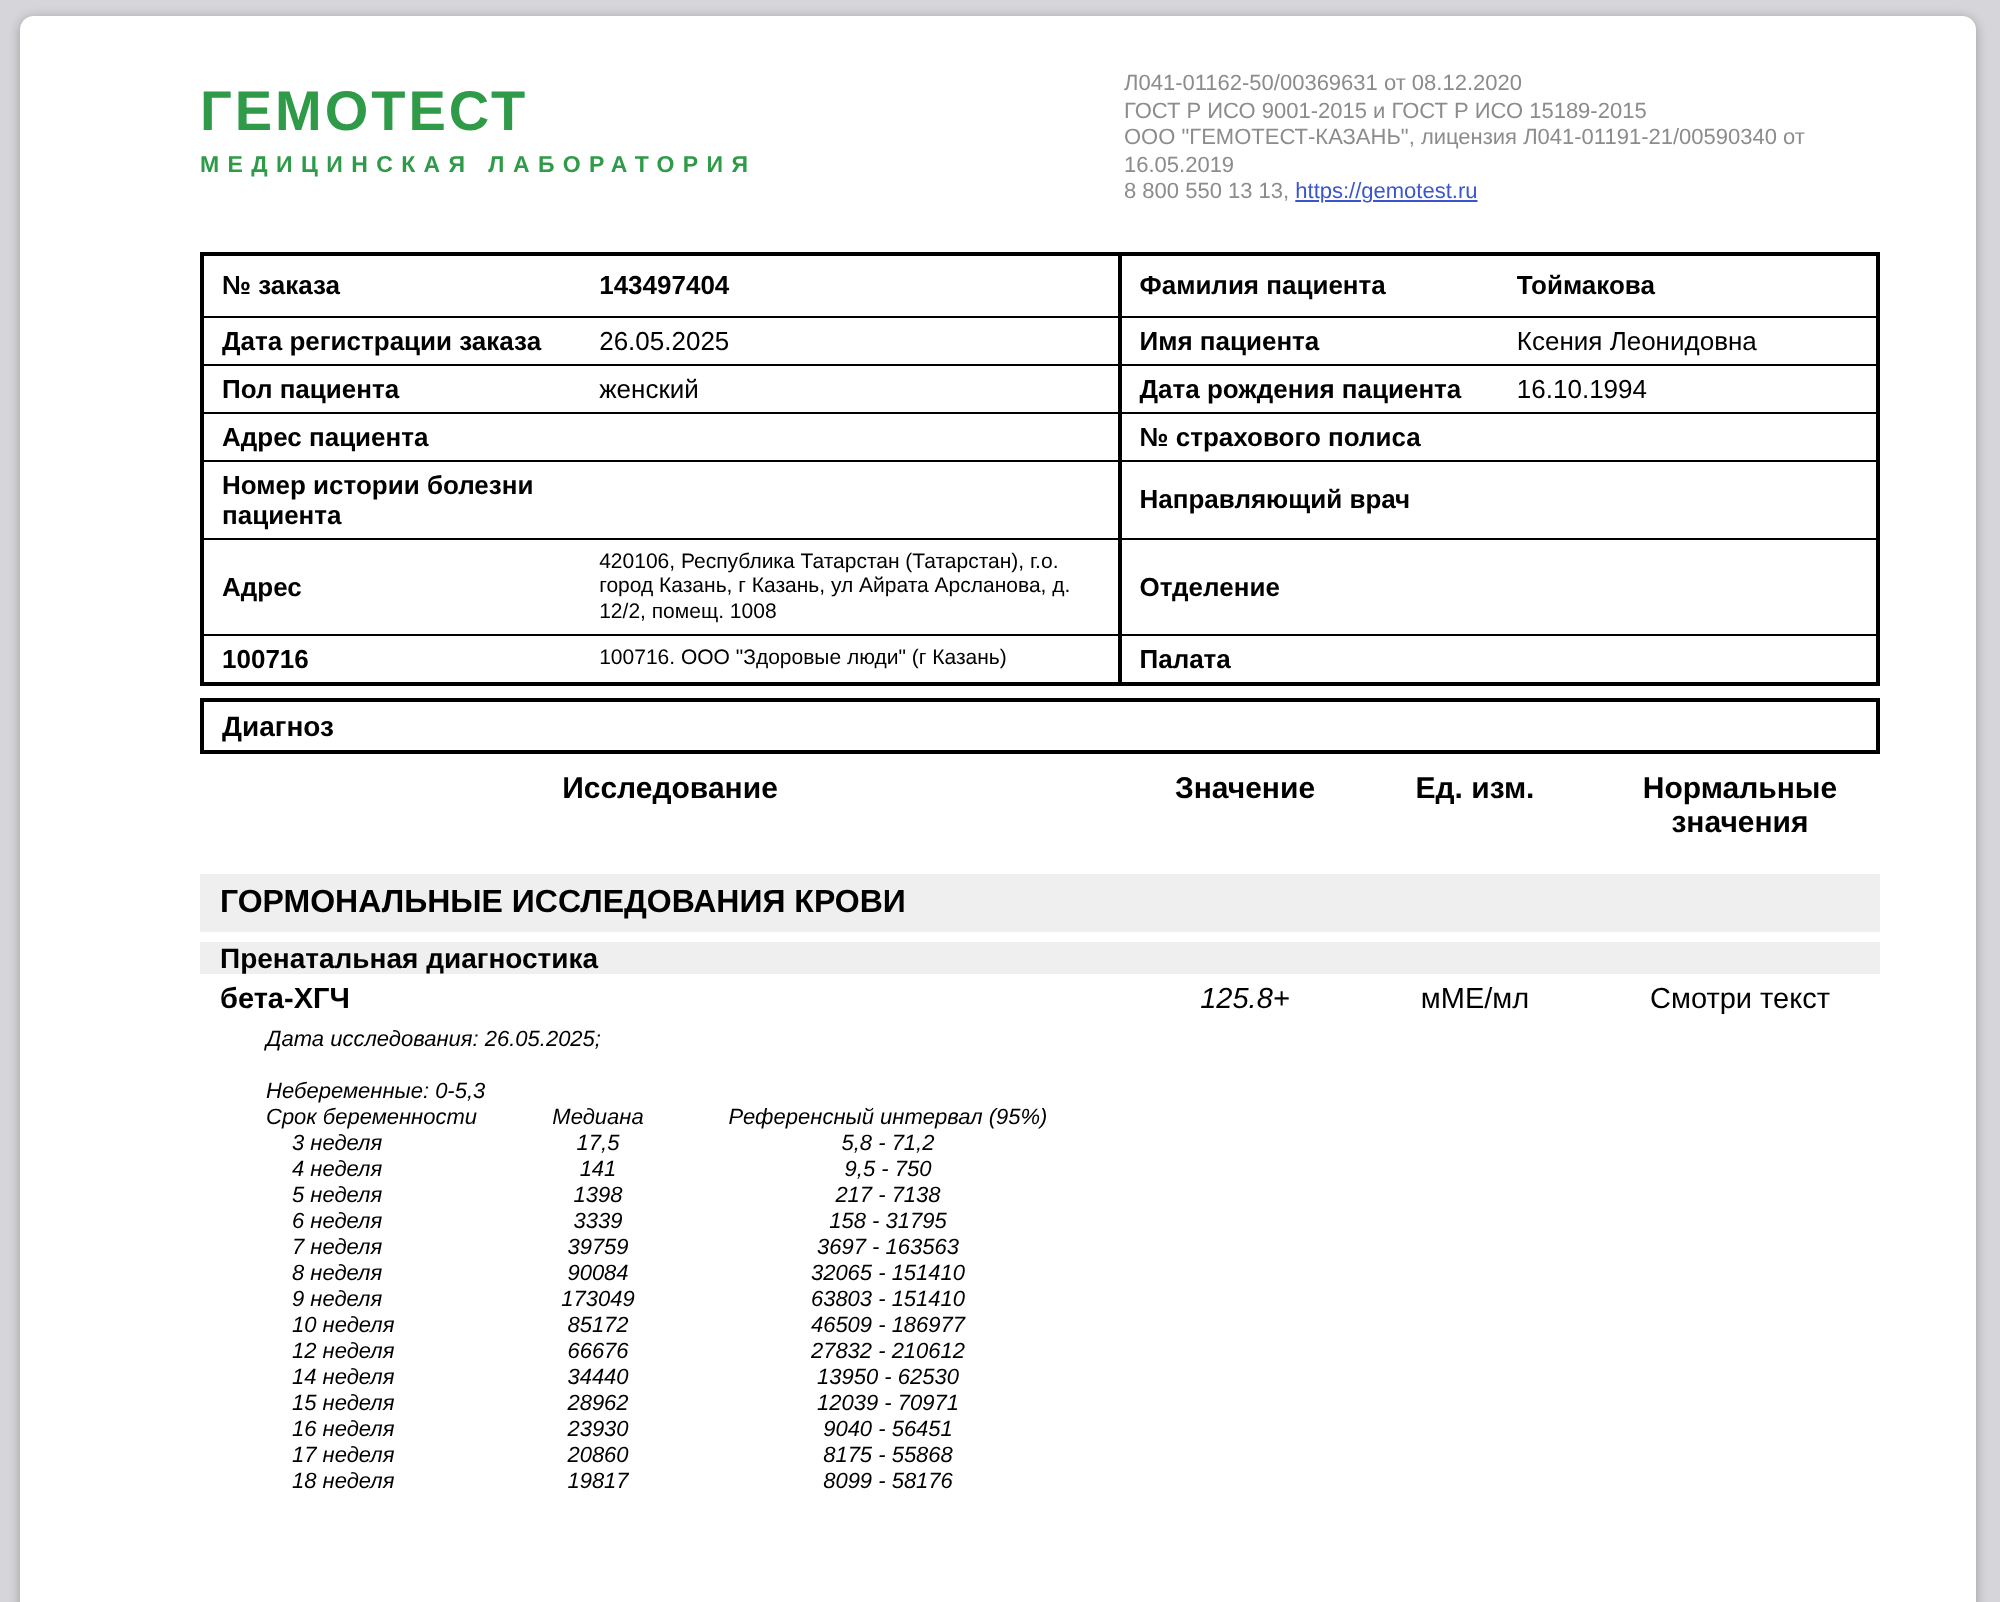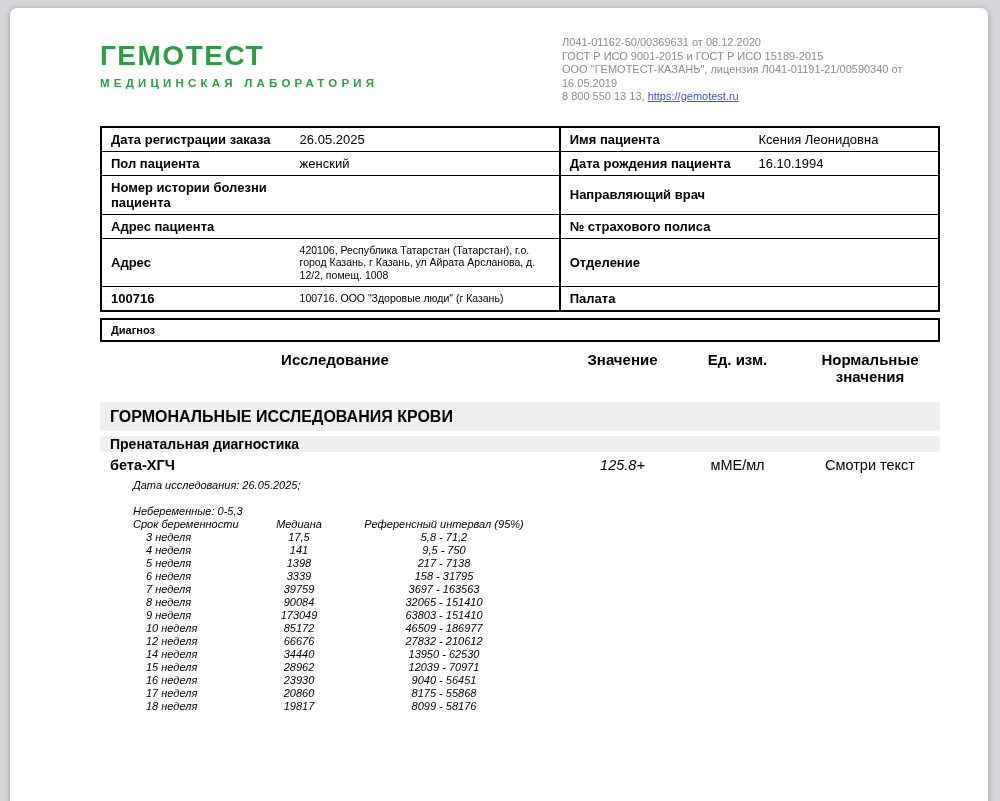--- a/index.html
+++ b/index.html
@@ -46,21 +46,21 @@
   table.info-table tr:first-child td { border-top: none; }
   td.lbl { font-weight: 700; }
   td.r-lbl { border-left: 2px solid #000 !important; font-weight: 700; }
   .big-val { font-weight: 700; font-size: 20px; line-height: 22px; }
   .small-val { font-size: 10.5px; line-height: 12.5px; display: block; padding: 1px 0; }
   .code-lbl { font-size: 16px; }
   table.diag-table {
     width: 100%; border-collapse: collapse; margin-top: 6px;
     border: 2px solid #000;
   }
-  table.diag-table td { padding: 4px 9px; font-size: 11px; font-weight: 700; }
+  table.diag-table td { padding: 4px 9px; font-size: 14px; font-weight: 700; }
 
   
   .res-grid { display: grid; grid-template-columns: 1fr 105px 125px 140px; }
   .res-header { margin-top: 9px; font-weight: 700; font-size: 15px; line-height: 17px; }
   .res-header .c1 { text-align: center; }
   .res-header .c2, .res-header .c3, .res-header .c4 { text-align: center; }
   .band {
     background: #efefef; font-weight: 700; padding-left: 10px;
     display: flex; align-items: center;
   }
@@ -104,42 +104,48 @@
     </div>
 
     <table class="info-table">
       <colgroup>
           <col style="width:190px">
           <col style="width:270px">
           <col style="width:190px">
           <col style="width:190px">
         </colgroup>
       <tbody>
+          <tr>
+        <td class="lbl">№ заказа</td>
+        <td class="big-val">143497404</td>
+        <td class="r-lbl">Фамилия пациента</td>
+        <td class="big-val">Тоймакова</td>
+      </tr>
       <tr>
         <td class="lbl">Дата регистрации заказа</td>
         <td>26.05.2025</td>
         <td class="r-lbl">Имя пациента</td>
         <td>Ксения Леонидовна</td>
       </tr>
       <tr>
         <td class="lbl">Пол пациента</td>
         <td>женский</td>
         <td class="r-lbl">Дата рождения пациента</td>
         <td>16.10.1994</td>
       </tr>
       <tr>
+        <td class="lbl">Адрес пациента</td>
+        <td></td>
+        <td class="r-lbl">№ страхового полиса</td>
+        <td></td>
+      </tr>
+      <tr>
         <td class="lbl">Номер истории болезни пациента</td>
         <td></td>
         <td class="r-lbl">Направляющий врач</td>
-        <td></td>
-      </tr>
-      <tr>
-        <td class="lbl">Адрес пациента</td>
-        <td></td>
-        <td class="r-lbl">№ страхового полиса</td>
         <td></td>
       </tr>
       <tr>
         <td class="lbl">Адрес</td>
         <td>
               <span class="small-val">420106, Республика Татарстан (Татарстан), г.о. город Казань, г Казань, ул Айрата Арсланова, д. 12/2, помещ. 1008</span>
             </td>
         <td class="r-lbl">Отделение</td>
         <td></td>
       </tr>

